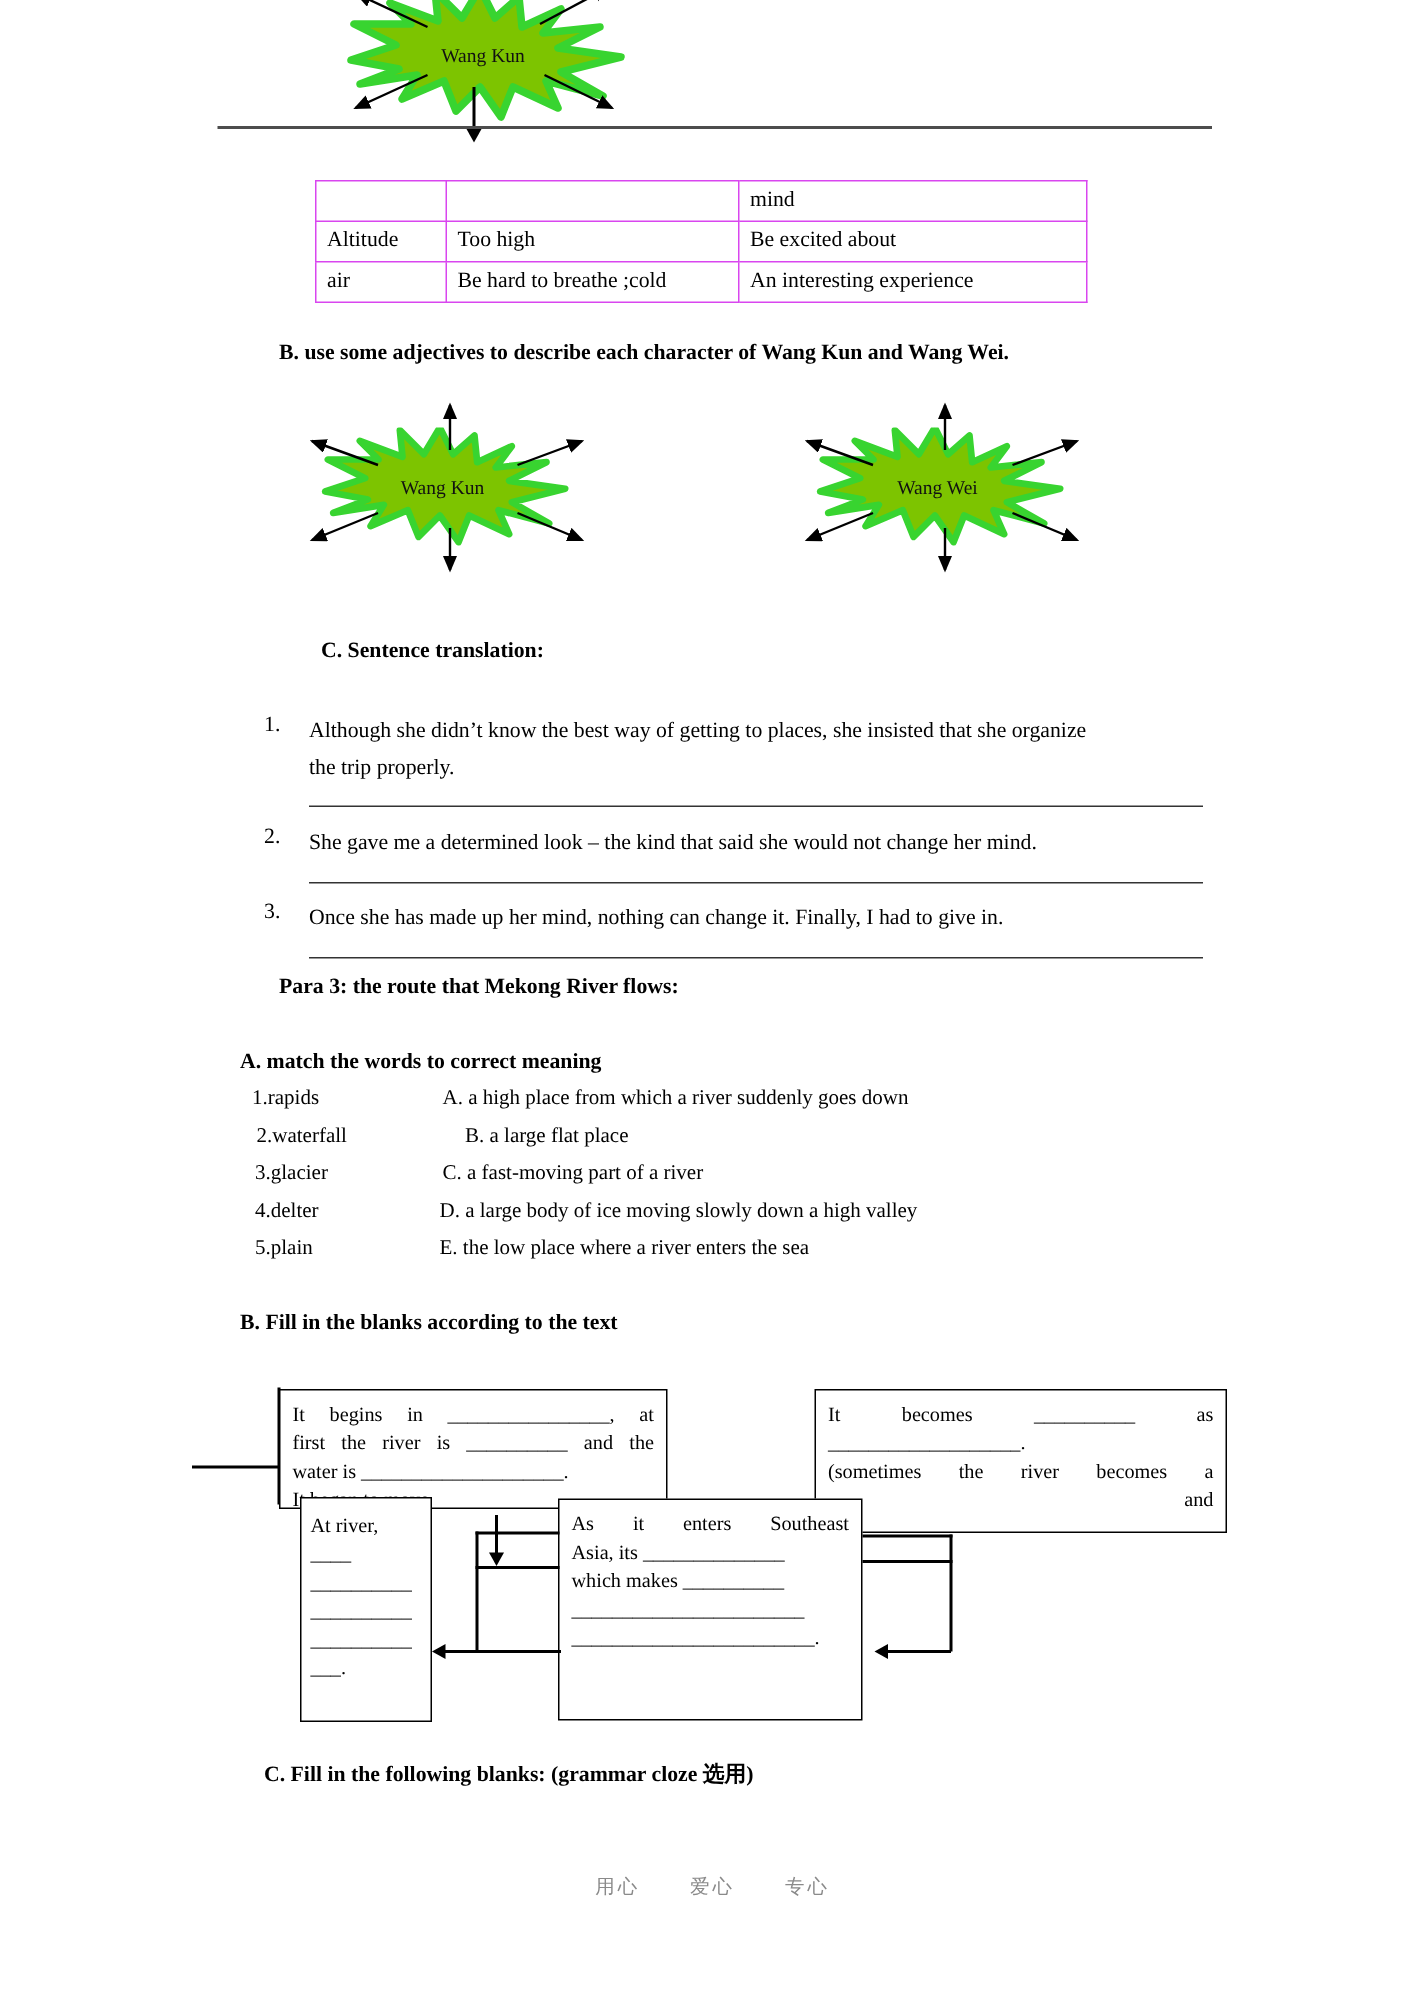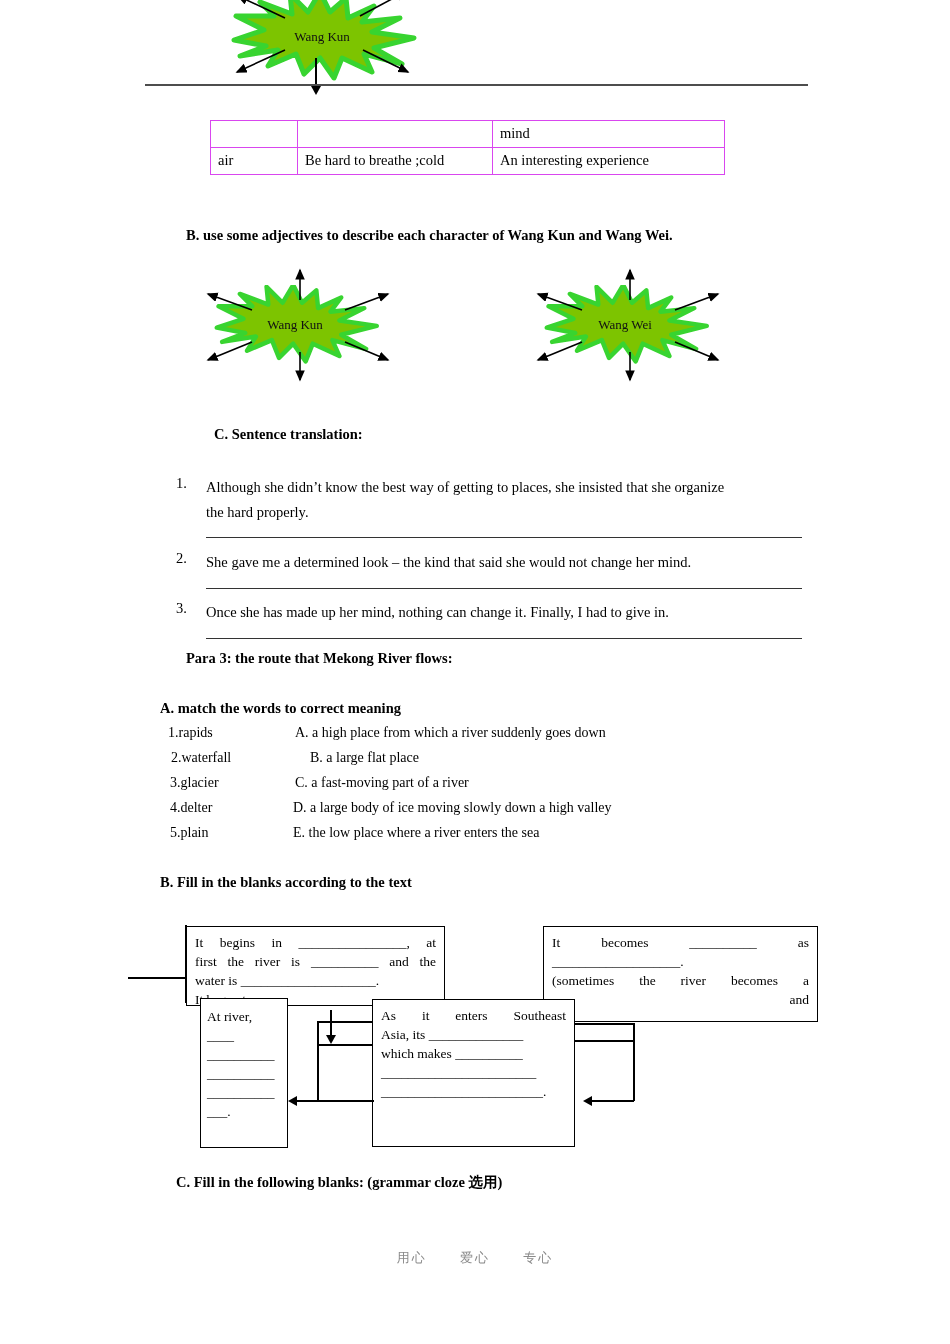--- a/index.html
+++ b/index.html
@@ -146,20 +146,25 @@
   <div class="arrowhead arrow-down" style="left:311px; top:86px;"></div>
 
   <div class="divider" style="left:145px; top:84px; width:663px;"></div>
 
   <table class="info" style="left:210px; top:120px; width:515px;">
     <tbody>
         <tr>
       <td style="width:72px;"></td>
       <td style="width:180px;"></td>
       <td>mind</td>
+    </tr>
+    <tr>
+      <td>Altitude</td>
+      <td>Too high</td>
+      <td>Be excited about</td>
     </tr>
     <tr>
       <td>air</td>
       <td>Be hard to breathe ;cold</td>
       <td>An interesting experience</td>
     </tr>
   </tbody>
     </table>
 
   <div class="hd" style="left:186px; top:227px;">B. use some adjectives to describe each character of Wang Kun and Wang Wei.</div>
@@ -201,21 +206,21 @@
     <line x1="62" y1="48" x2="18" y2="32" stroke="#000" stroke-width="1.6" marker-end="url(#ah3)"></line>
     <line x1="155" y1="48" x2="198" y2="32" stroke="#000" stroke-width="1.6" marker-end="url(#ah3)"></line>
     <line x1="62" y1="80" x2="18" y2="98" stroke="#000" stroke-width="1.6" marker-end="url(#ah3)"></line>
     <line x1="155" y1="80" x2="198" y2="98" stroke="#000" stroke-width="1.6" marker-end="url(#ah3)"></line>
   </svg>
 
   <div class="hd" style="left:214px; top:426px;">C. Sentence translation:</div>
 
   <div class="num" style="left:176px; top:475px;">1.</div>
   <div class="body-text" style="left:206px; top:475px; width:605px;">Although she didn’t know the best way of getting to places, she insisted that she organize</div>
-  <div class="body-text" style="left:206px; top:500px; width:605px;">the hard properly.</div>
+  <div class="body-text" style="left:206px; top:500px; width:605px;">the trip properly.</div>
   <div class="rule" style="left:206px; top:537px; width:596px;"></div>
 
   <div class="num" style="left:176px; top:550px;">2.</div>
   <div class="body-text" style="left:206px; top:550px; width:605px;">She gave me a determined look – the kind that said she would not change her mind.</div>
   <div class="rule" style="left:206px; top:588px; width:596px;"></div>
 
   <div class="num" style="left:176px; top:600px;">3.</div>
   <div class="body-text" style="left:206px; top:600px; width:605px;">Once she has made up her mind, nothing can change it. Finally, I had to give in.</div>
   <div class="rule" style="left:206px; top:638px; width:596px;"></div>
 

